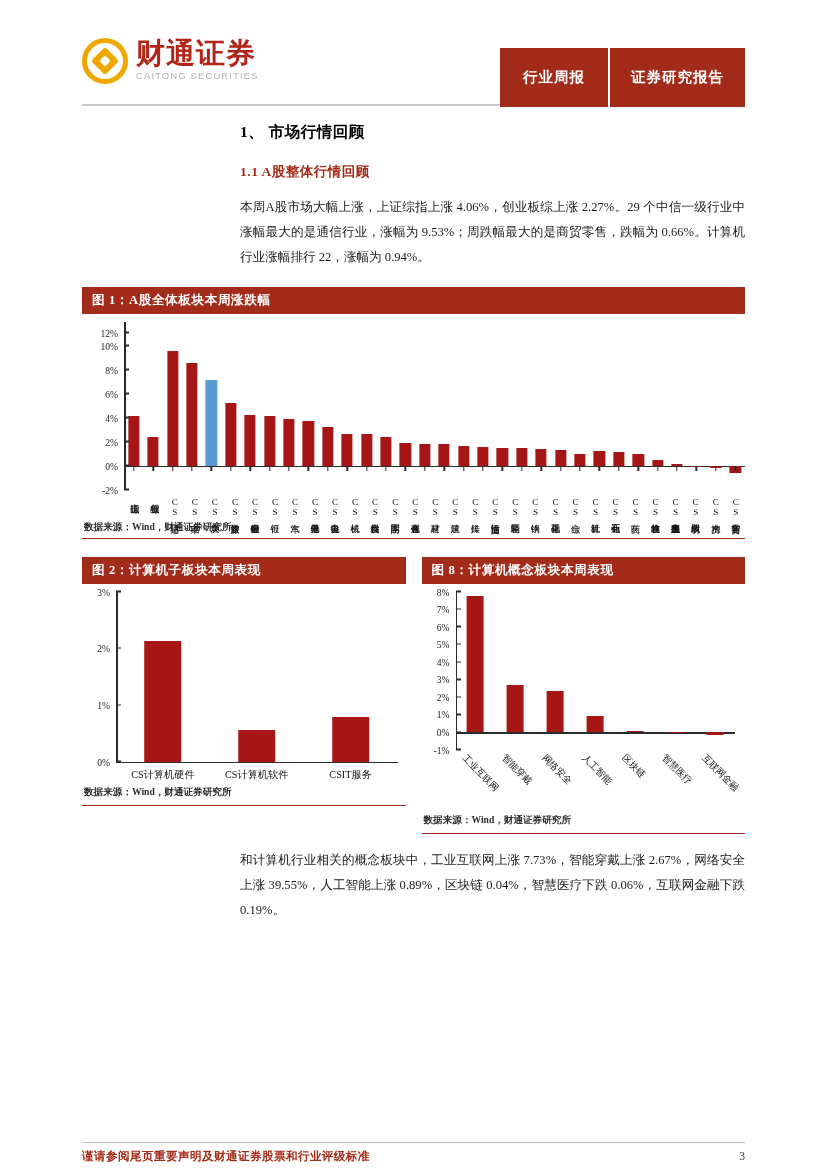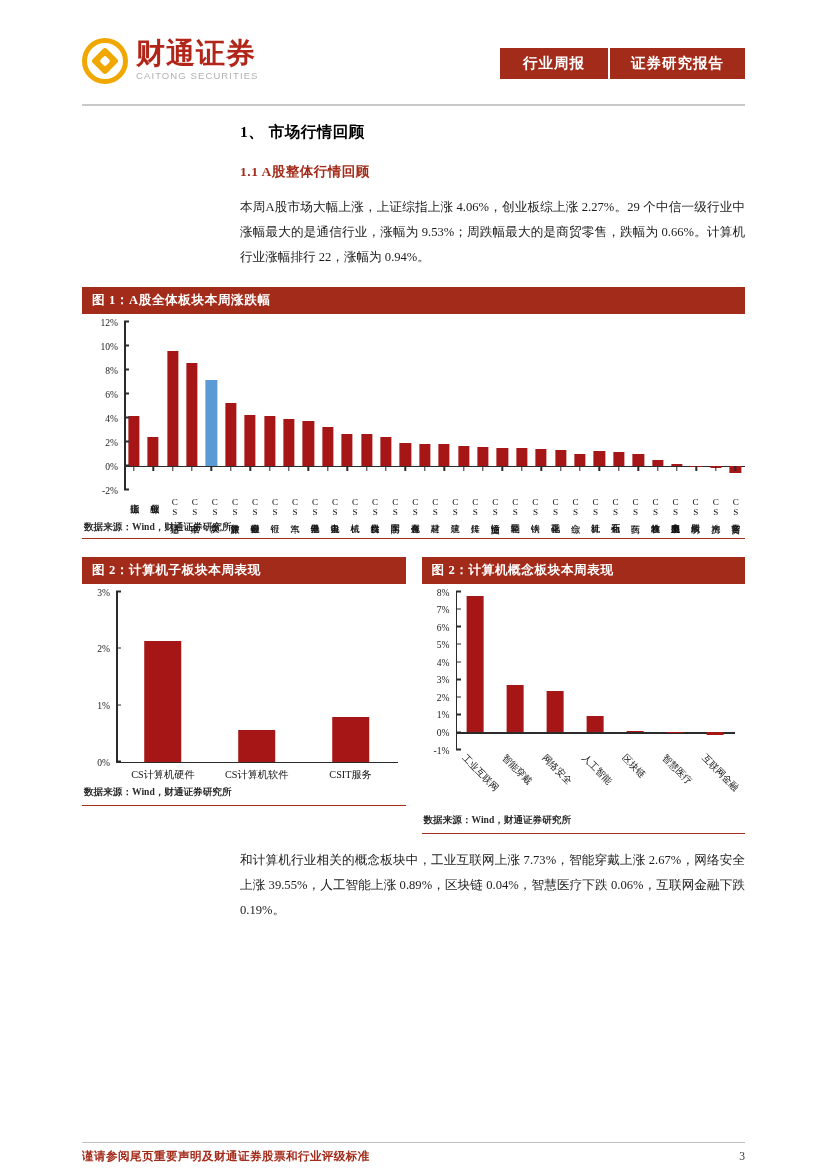--- a/index.html
+++ b/index.html
@@ -34,21 +34,21 @@
   .logo-text { line-height: 1; padding-bottom:3px; }
   .logo-cn {
     font-family: "Liberation Serif", serif;
     font-size: 29px; font-weight: 700; color: #b2261a; letter-spacing: 1px;
   }
   .logo-en { font-family:"Liberation Sans", sans-serif; font-size: 9.5px; color:#b0b0b0; letter-spacing: 1.1px; margin-top: 3px;}
 
   .tags { position:absolute; right:0; top:10px; display:flex; }
   .tag {
     background:#a32b1a; color:#fff; font-weight:700; font-size:14.5px;
-    padding: 6px 0; text-align:center; letter-spacing:1px;
+    padding: 20px 0; text-align:center; letter-spacing:1px;
     font-family:"Liberation Serif", serif;
   }
   .tag.a { width: 110px; border-right: 2px solid #fff; }
   .tag.b { width: 135px; }
   .header-rule { height: 2px; background:#c9c9c9; margin-top: 4px; }
 
   
   h1.sec {
     font-size: 15.5px; font-weight:700; color:#000; margin: 16px 0 0 158px;
     letter-spacing: .5px;
@@ -287,21 +287,21 @@
                   <div class="xtick" style="top: 144px;"></div>
                 </div>
               </div>
           <div class="ytick" style="top: 168px;">-2%<span class="dash"></span></div>
               <div class="ytick" style="top: 144px;">0%<span class="dash"></span></div>
               <div class="ytick" style="top: 120px;">2%<span class="dash"></span></div>
               <div class="ytick" style="top: 96px;">4%<span class="dash"></span></div>
               <div class="ytick" style="top: 72px;">6%<span class="dash"></span></div>
               <div class="ytick" style="top: 48px;">8%<span class="dash"></span></div>
               <div class="ytick" style="top: 24px;">10%<span class="dash"></span></div>
-              <div class="ytick" style="top: 0px;">12%<span class="dash"></span></div>
+              <div class="ytick" style="top: 11px;">12%<span class="dash"></span></div>
             </div>
           <div class="c1-labels" id="c1-labels">
               <div class="c1-lab">
                 <span>上证综指</span>
               </div>
               <div class="c1-lab">
                 <span>创业板综</span>
               </div>
               <div class="c1-lab">
                 <span>CS通信</span>
@@ -429,21 +429,21 @@
                 <div class="c2-lab">CS计算机软件</div>
                 <div class="c2-lab">CSIT服务</div>
               </div>
           </div>
         </div>
         <div class="fig-src">数据来源：Wind，财通证券研究所</div>
       </div>
     </div>
 
     <div class="col fig" style="margin-top:0;">
-      <div class="fig-title">图 2：计算机概念板块本周表现</div>
+      <div class="fig-title">图 8：计算机概念板块本周表现</div>
       <div class="fig-body" style="padding-bottom:6px;">
         <div class="chart">
           <div style="padding-left:34px; padding-right:10px;">
             <div class="plot" id="c3-plot" style="height:158px; position:relative;">
               <div class="yaxis-line"></div>
               <div class="xaxis-line" id="c3-zero" style="top: 140.444px;"></div>
               <div class="bars" id="c3-bars">
                   <div class="bar-slot">
                     <div class="bar pos" style="width: 42%; top: 4.74px; height: 135.704px;"></div>
                   </div>

